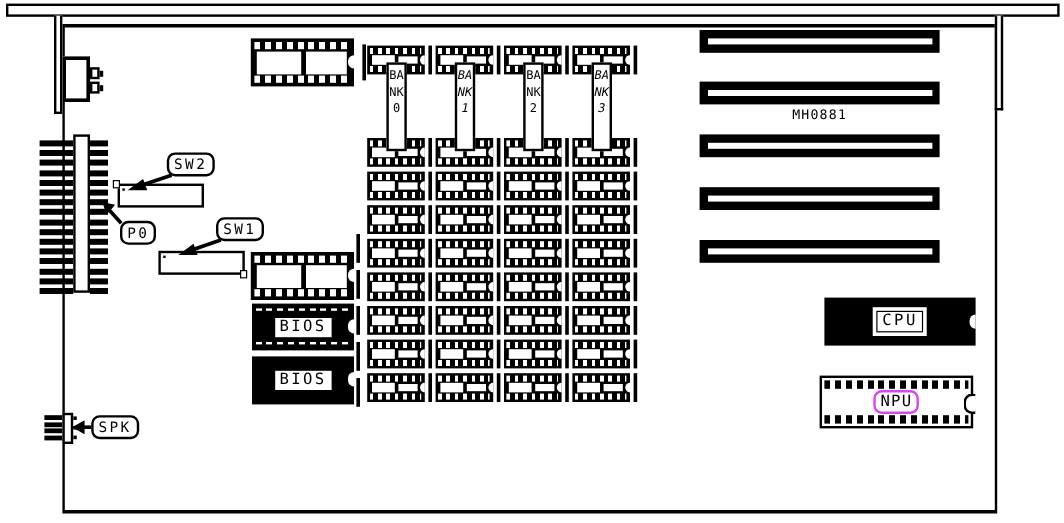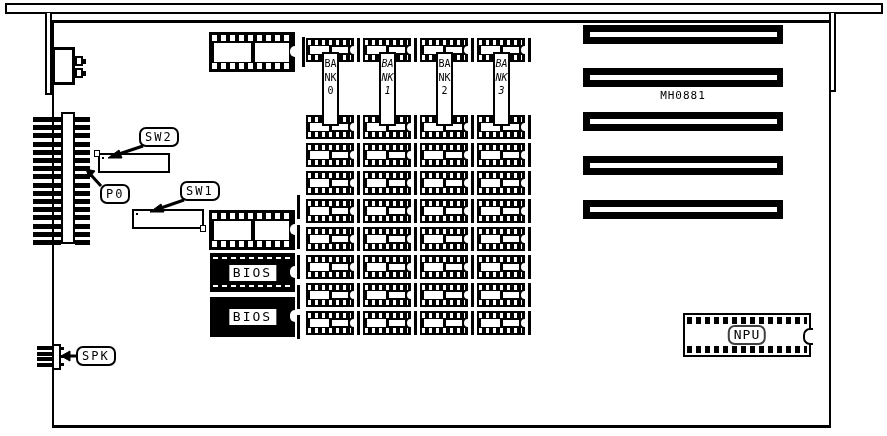--- a/index.html
+++ b/index.html
@@ -68,21 +68,21 @@
   .cpu-chip .nt{position:absolute;right:0;top:14px;width:5px;height:12px;background:#fff;border-radius:6px 0 0 6px;}
   .cpu-label{border:1px solid #000;box-shadow:0 0 0 3px #fff;}
 
   
   .npu-chip{left:683px;top:313px;width:128px;height:44px;background:#fff;border:2px solid #000;}
   .npu-chip .pt,.npu-chip .pb{left:2px;right:2px;height:7px;
     background:repeating-linear-gradient(90deg,#000 0 5px,#fff 5px 9px);}
   .npu-chip .pt{top:2px;} .npu-chip .pb{bottom:2px;}
   .npu-chip .nt{right:-4px;top:13px;width:8px;height:13px;background:#fff;border:2px solid #000;border-right:none;border-radius:7px 0 0 7px;}
   .npu-label{position:absolute;left:50%;top:50%;transform:translate(-50%,-50%);
-    background:#fff;border:2px solid #404040;border-radius:7px;font-size:13px;letter-spacing:1px;
+    background:#fff;border:2px solid #d946ef;border-radius:7px;font-size:13px;letter-spacing:1px;
     padding:0 4px;line-height:16px;z-index:1;}
 
   
   .slot{width:200px;height:19px;background:#000;}
   .slot .stripe{position:absolute;left:7px;right:6px;top:7px;height:5px;background:#fff;}
   .model-text{left:583px;top:45px;width:200px;height:14px;text-align:center;
     font-size:11px;letter-spacing:1px;line-height:14px;margin-top:44px;}
 
   
   .bank-label{width:17px;height:74px;border:2px solid #000;background:#fff;z-index:5;
@@ -166,20 +166,24 @@
     <span class="chip-label">BIOS</span>
   </div>
 
   <div class="bank-label" style="left:322px;top:52px;">BANK0</div>
   <div class="bank-label" style="left:379px;top:52px;font-style:italic;">BANK1</div>
   <div class="bank-label" style="left:436px;top:52px;">BANK2</div>
   <div class="bank-label" style="left:493px;top:52px;font-style:italic;">BANK3</div>
 
   <div class="model-text">MH0881</div>
 
+  <div class="cpu-chip">
+    <i class="nt"></i>
+    <span class="chip-label cpu-label">CPU</span>
+  </div>
   <div class="npu-chip">
     <i class="pt"></i>
       <i class="pb"></i>
       <i class="nt"></i>
     <span class="npu-label">NPU</span>
   </div>
 
   <svg class="overlay" width="887" height="436">
     <g stroke="#000" stroke-width="3" fill="#000">
       <line x1="143" y1="146" x2="116" y2="155"></line>

